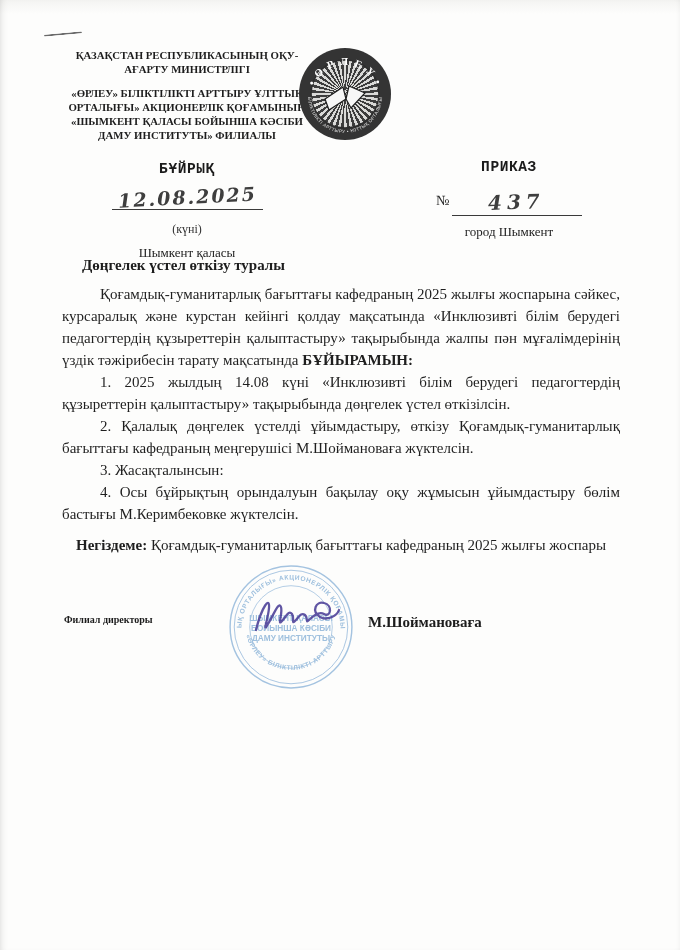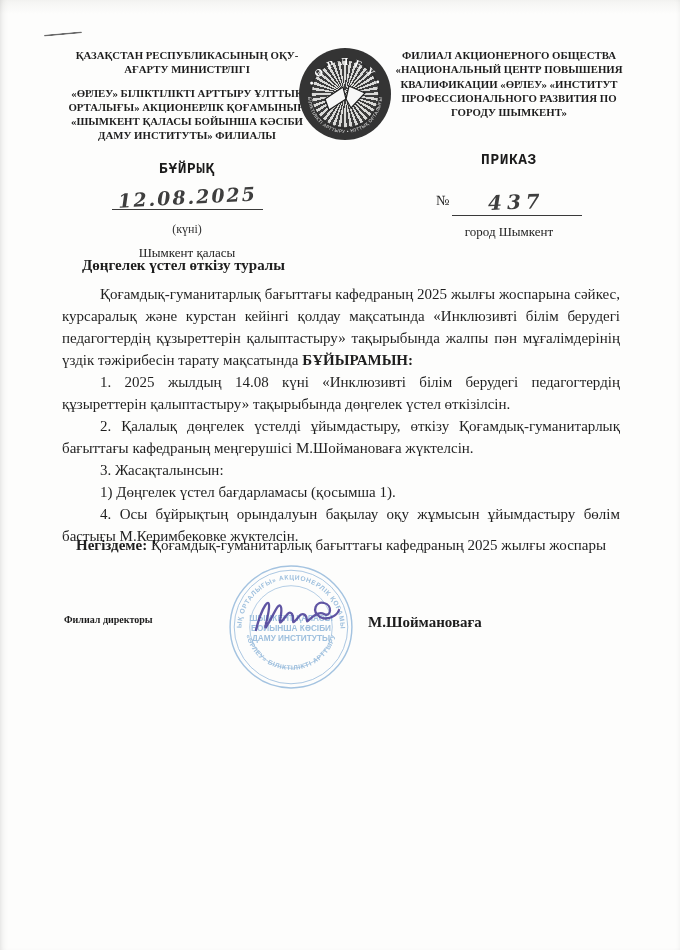--- a/index.html
+++ b/index.html
@@ -28,21 +28,21 @@
   .hdr-left{left:64px;top:48px;}
   .hdr-right{left:386px;top:48px;}
   .hdr p{margin:0 0 9px 0;}
   .logo{left:299px;top:48px;width:92px;height:92px;border-radius:50%;background:#343434;}
   .logo-rays{position:absolute;inset:12px;border-radius:50%;
     background:repeating-conic-gradient(from 2deg,#3d3d3d 0deg 5deg,#d9d9d7 5deg 10deg);}
   .logo svg{position:absolute;inset:0;width:100%;height:100%;}
   
   .order-title{width:246px;text-align:center;font-weight:bold;font-size:14.5px;letter-spacing:.6px;color:#1b1b1b;font-family:Liberation Mono, monospace;}
   .t-kk{left:64px;top:161px;}
-  .t-ru{left:386px;top:152px;}
+  .t-ru{left:386px;top:159px;}
   .date-block{left:64px;top:186px;width:246px;text-align:center;}
   .num-block{left:386px;top:190px;width:246px;text-align:center;}
   .hand{
     font-family:"DejaVu Serif", serif;font-style:italic;color:#3e3e3e;
     display:inline-block;transform:rotate(-3deg);
   }
   .hand-date{font-size:19px;letter-spacing:2px;font-weight:bold;}
   .hand-num{font-size:20px;letter-spacing:5px;font-weight:bold;transform:rotate(-2deg);}
   .u-line{display:inline-block;border-bottom:1.6px solid #3a3a3a;padding:0 6px 1px 6px;min-width:118px;}
   .kuni{font-size:12px;color:#333;margin-top:12px;}
@@ -88,21 +88,20 @@
       <text font-size="10.5" font-weight="bold" fill="#ffffff" letter-spacing="1.5" font-family="Liberation Serif, serif">
         <textPath href="#logoTop" startOffset="50%" text-anchor="middle">• Ө Р Л Е У •</textPath>
       </text>
       <text font-size="4.6" fill="#e3e3e3" letter-spacing=".4" font-family="Liberation Sans, sans-serif">
         <textPath href="#logoBot" startOffset="50%" text-anchor="middle">БІЛІКТІЛІКТІ АРТТЫРУ • ҰЛТТЫҚ ОРТАЛЫҒЫ</textPath>
       </text>
     </svg>
   </div>
 
   <div class="abs hdr hdr-right">
-    <p>ФИЛИАЛ АКЦИОНЕРНОГО ОБЩЕСТВА «НАЦИОНАЛЬНЫЙ ЦЕНТР ПОВЫШЕНИЯ КВАЛИФИКАЦИИ «ӨРЛЕУ» «ИНСТИТУТ ПРОФЕССИОНАЛЬНОГО РАЗВИТИЯ ПО ГОРОДУ ШЫМКЕНТ»</p>
   </div>
 
   <div class="abs order-title t-kk">БҰЙРЫҚ</div>
   <div class="abs order-title t-ru">ПРИКАЗ</div>
 
   <div class="abs date-block">
     <span class="u-line"><span class="hand hand-date">12.08.2025</span></span>
     <div class="kuni">(күні)</div>
     <div class="place">Шымкент қаласы</div>
   </div>
@@ -112,21 +111,20 @@
     <div class="place num-place">город Шымкент</div>
   </div>
 
   <div class="abs subject">Дөңгелек үстел  өткізу туралы</div>
 
   <div class="abs body-text">
     <p><span>Қоғамдық-гуманитарлық бағыттағы кафедраның 2025 жылғы жоспарына сәйкес, курсаралық және курстан кейінгі қолдау мақсатында  «Инклюзивті білім берудегі педагогтердің құзыреттерін қалыптастыру» тақырыбында жалпы пән мұғалімдерінің үздік тәжірибесін тарату мақсатында</span> <span class="bold">БҰЙЫРАМЫН:</span></p>
     <p>1. 2025 жылдың 14.08 күні «Инклюзивті білім берудегі  педагогтердің құзыреттерін қалыптастыру» тақырыбында дөңгелек үстел өткізілсін.</p>
     <p>2. Қалалық дөңгелек үстелді ұйымдастыру, өткізу Қоғамдық-гуманитарлық бағыттағы кафедраның меңгерушісі М.Шоймановаға жүктелсін.</p>
     <p>3. Жасақталынсын:</p>
-    <p>1) Дөңгелек үстел  бағдарламасы (қосымша 1).</p>
     <p>4. Осы бұйрықтың орындалуын бақылау оқу жұмысын ұйымдастыру бөлім бастығы М.Керимбековке жүктелсін.</p>
   </div>
 
   <div class="abs basis">
     <span class="bold">Негіздеме:</span>
     <span>Қоғамдық-гуманитарлық бағыттағы кафедраның 2025 жылғы жоспары</span>
   </div>
 
   <div class="abs stamp">
     <svg viewBox="0 0 124 124">

